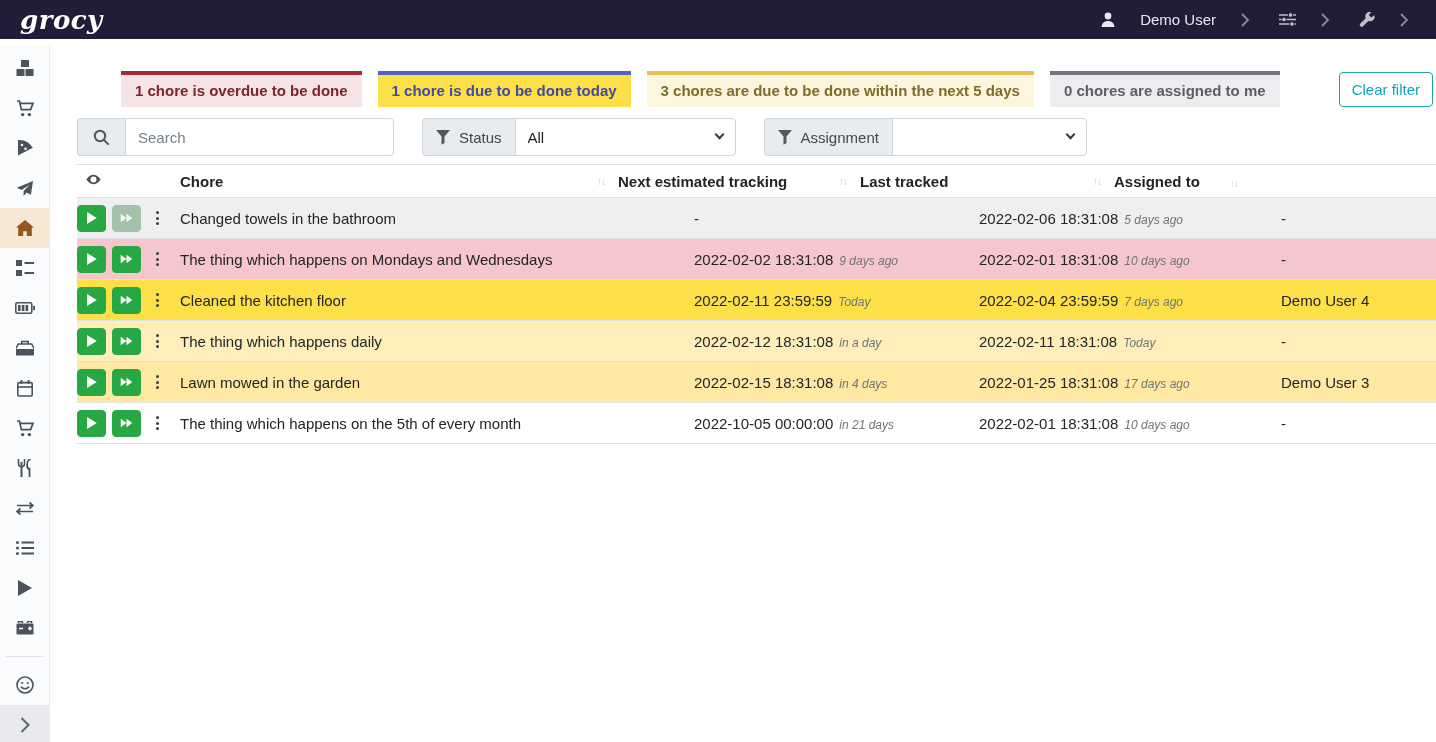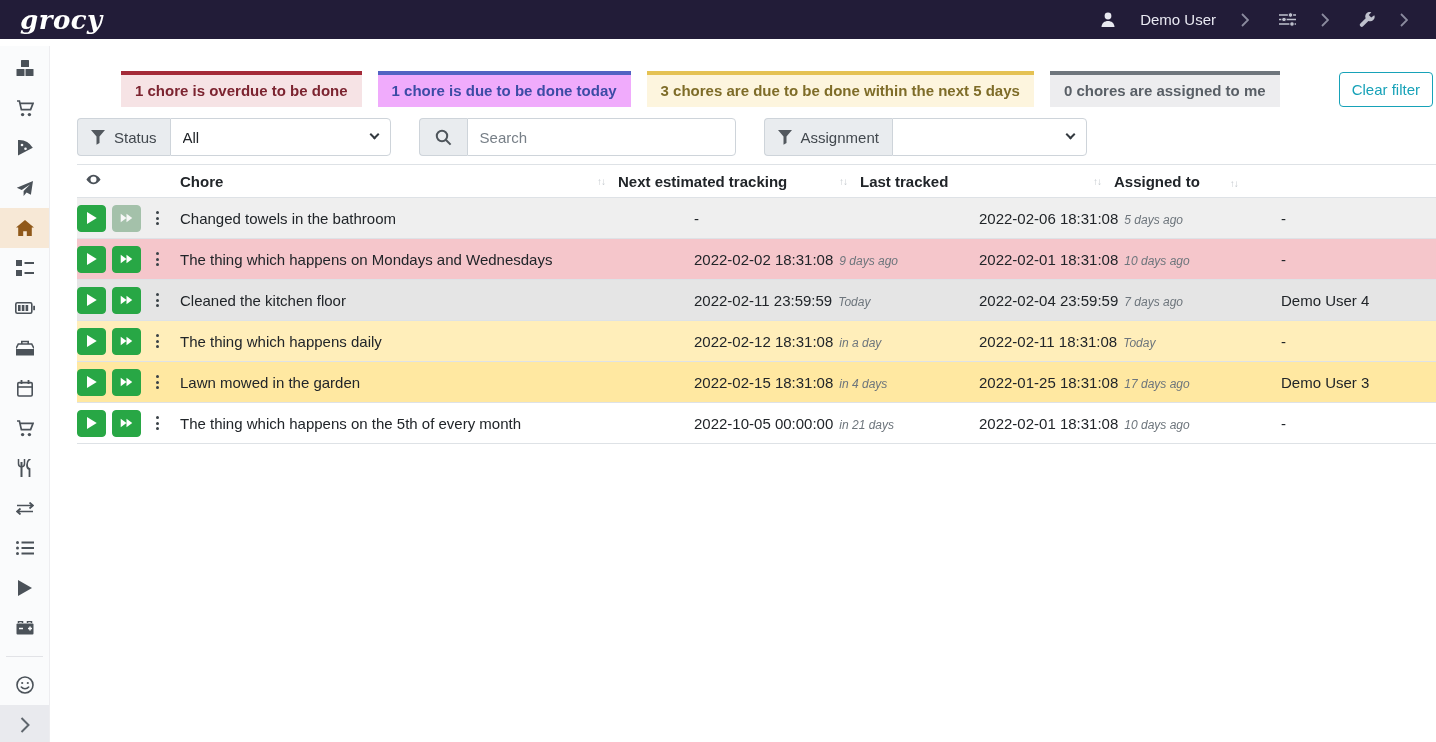--- a/index.html
+++ b/index.html
@@ -302,48 +302,48 @@
     </div>
   </div>
 </aside>
 
 <main class="content">
 
 
   <div class="cards-row">
     <span id="filter-cards" style="display:flex;gap:16px;margin-left:44px;">
         <div class="filter-card" style="border-top-color: rgb(164, 42, 56); background: rgb(246, 227, 229); color: rgb(124, 36, 48);">1 chore is overdue to be done</div>
-        <div class="filter-card" style="border-top-color: rgb(82, 99, 195); background: #f0abfc; color: rgb(60, 75, 165);">1 chore is due to be done today</div>
+        <div class="filter-card" style="border-top-color: rgb(82, 99, 195); background: #fde047; color: rgb(60, 75, 165);">1 chore is due to be done today</div>
         <div class="filter-card" style="border-top-color: rgb(229, 194, 83); background: rgb(253, 245, 222); color: rgb(126, 108, 40);">3 chores are due to be done within the next 5 days</div>
         <div class="filter-card" style="border-top-color: rgb(111, 118, 125); background: rgb(237, 237, 239); color: rgb(89, 95, 102);">0 chores are assigned to me</div>
       </span>
     <button class="btn btn-clear">Clear filter</button>
   </div>
 
   <div class="controls-row">
-    <div class="input-group">
-      <span class="igt">
-        <svg width="14" height="15" viewBox="0 0 14 15">
-            <path d="M0 0h14L8.5 6.5V13l-3 1.8V6.5z" fill="#52585e"></path>
-          </svg>
-        <span>Status</span>
-      </span>
-      <span class="select-wrap">
-        <select class="status-select" id="status-select"><option>All</option></select>
-        <span class="caret"></span>
-      </span>
-    </div>
     <div class="input-group">
       <span class="igt igt-search">
         <svg width="17" height="17" viewBox="0 0 17 17">
             <circle cx="7" cy="7" r="5.2" fill="none" stroke="#4e555b" stroke-width="2"></circle>
             <path d="M11 11l4.6 4.6" stroke="#4e555b" stroke-width="2"></path>
           </svg>
       </span>
       <input class="search-input" type="text" placeholder="Search" style="">
+    </div>
+    <div class="input-group">
+      <span class="igt">
+        <svg width="14" height="15" viewBox="0 0 14 15">
+            <path d="M0 0h14L8.5 6.5V13l-3 1.8V6.5z" fill="#52585e"></path>
+          </svg>
+        <span>Status</span>
+      </span>
+      <span class="select-wrap">
+        <select class="status-select" id="status-select"><option>All</option></select>
+        <span class="caret"></span>
+      </span>
     </div>
     <div class="input-group">
       <span class="igt">
         <svg width="14" height="15" viewBox="0 0 14 15">
             <path d="M0 0h14L8.5 6.5V13l-3 1.8V6.5z" fill="#52585e"></path>
           </svg>
         <span>Assignment</span>
       </span>
       <span class="select-wrap">
         <select class="assign-select" id="assign-select"><option></option></select>
@@ -405,21 +405,21 @@
             </button><button class="btn-more">
               <i></i>
               <i></i>
               <i></i>
             </button></td>
           <td class="cell-chore">The thing which happens on Mondays and Wednesdays</td>
           <td class="cell-next"><span>2022-02-02 18:31:08</span><small class="ago">9 days ago</small></td>
           <td class="cell-last"><span>2022-02-01 18:31:08</span><small class="ago">10 days ago</small></td>
           <td class="cell-assigned">-</td>
         </tr>
-        <tr style="background: #e5e5e5;">
+        <tr style="background: #fde047;">
           <td class="cell-actions"><button class="btn-chore">
               <svg width="11" height="12" viewBox="0 0 14 16">
                 <path fill="#fff" d="M1 0v16l13-8z"></path>
               </svg>
             </button><button class="btn-chore">
               <svg width="13" height="12" viewBox="0 0 18 16">
                 <path fill="#fff" d="M1 2v12l8-6zM9 2v12l8-6z"></path>
               </svg>
             </button><button class="btn-more">
               <i></i>

